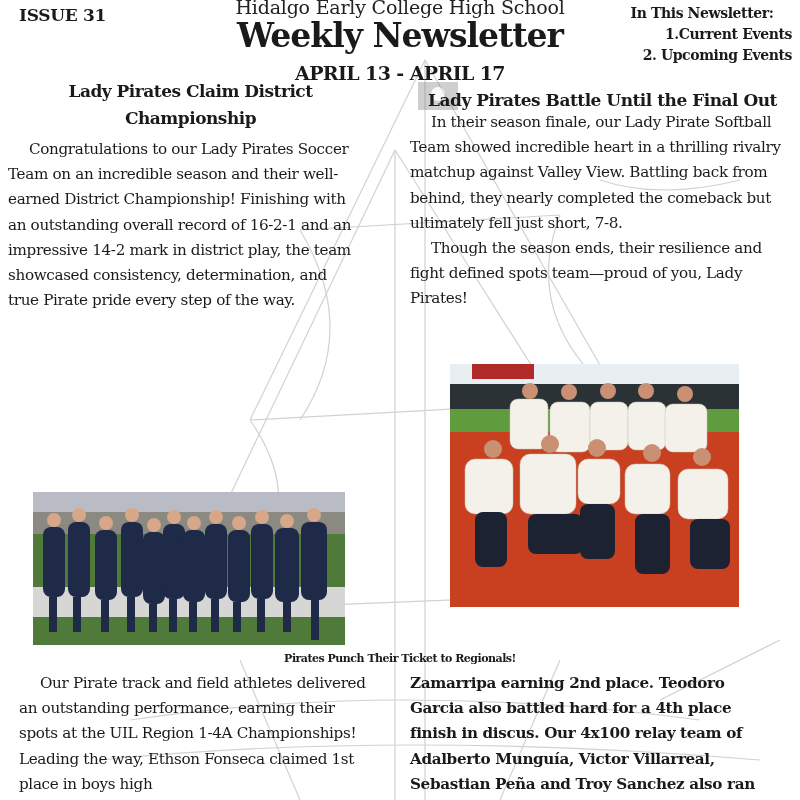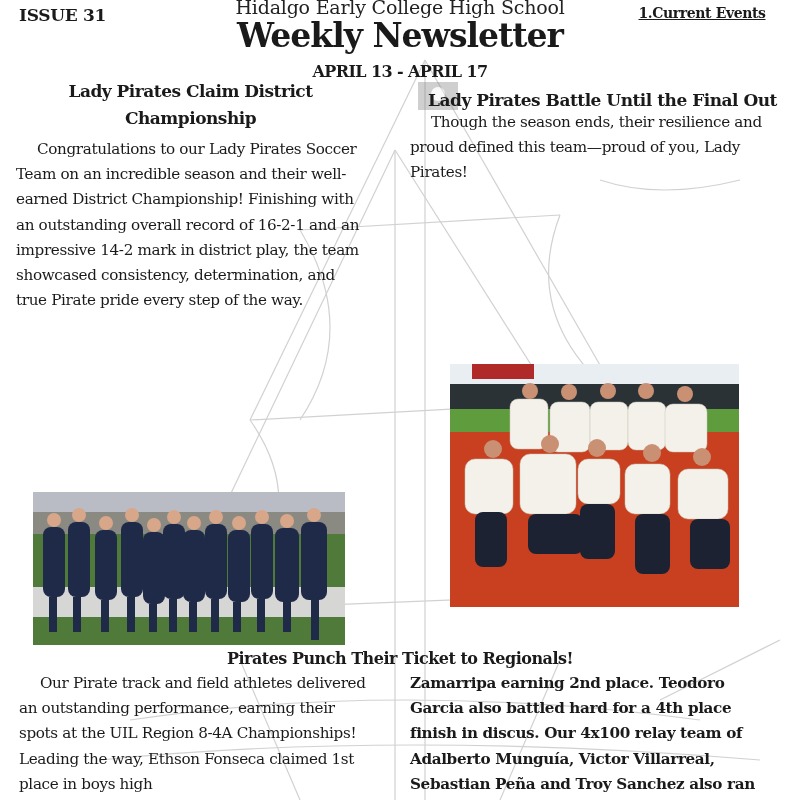--- a/index.html
+++ b/index.html
@@ -22,35 +22,35 @@
   .school {
     left: 200px; top: -4px; width: 400px; text-align: center;
     font-size: 19px; color: #222; letter-spacing: -0.2px;
   }
   .title {
     left: 200px; top: 14px; width: 400px; text-align: center;
     font-size: 33px; font-weight: bold; letter-spacing: -1px; line-height: 44px;
   }
   .dates {
     left: 200px; top: 62px; width: 400px; text-align: center;
-    font-size: 16px; font-weight: bold; letter-spacing: -0.6px;
+    font-size: 19px; font-weight: bold; letter-spacing: -0.6px;
   }
   .toc { left: 612px; top: 3px; width: 180px; font-size: 14px; font-weight: bold; line-height: 21px; }
   .toc .toc-title { text-align: center; letter-spacing: -0.4px; }
   .toc ol { margin: 0; padding: 0; list-style: none; }
-  .toc li { text-align: center; letter-spacing: -0.4px; text-decoration: underline; }
+  .toc li { text-align: right; letter-spacing: -0.4px; }
 
   .headline { font-weight: bold; text-align: center; letter-spacing: -0.5px; }
   .h1 { left: 18px; top: 78px; width: 345px; font-size: 17px; line-height: 27px; }
   .h2 { left: 405px; top: 89px; width: 395px; font-size: 17px; line-height: 22px; }
-  .h3 { left: 180px; top: 648px; width: 440px; font-size: 16px; line-height: 22px; }
+  .h3 { left: 180px; top: 648px; width: 440px; font-size: 11px; line-height: 22px; }
 
   .body-text { font-size: 15.2px; line-height: 25.2px; letter-spacing: -0.35px; }
   .body-text p { margin: 0; text-indent: 21px; }
-  .col1 { left: 16px; top: 137px; width: 352px; }
+  .col1 { left: 8px; top: 137px; width: 352px; }
   .col2 { left: 410px; top: 110px; width: 372px; }
   .col3a { left: 19px; top: 671px; width: 355px; }
   .col3b { left: 410px; top: 671px; width: 372px; font-weight: bold; }
   .col3b p { text-indent: 0; }
 
   .photo { position: absolute; z-index: 2; overflow: hidden; }
   .photo svg { display: block; }
   .photo-soccer { left: 33px; top: 492px; width: 312px; height: 153px; }
   .photo-softball { left: 450px; top: 364px; width: 289px; height: 243px; }
 </style>
@@ -84,22 +84,24 @@
     <circle cx="438" cy="94" r="7" fill="#eee"></circle>
   </g>
 </svg>
 
 <div class="abs issue">ISSUE 31</div>
 <div class="abs school">Hidalgo Early College High School</div>
 <div class="abs title">Weekly Newsletter</div>
 <div class="abs dates">APRIL 13 - APRIL 17</div>
 
 <div class="abs toc">
+  <div class="toc-title">In This Newsletter:</div>
   <ol>
     <li>1.Current Events</li>
+    <li>2. Upcoming Events</li>
   </ol>
 </div>
 
 <div class="abs headline h1">Lady Pirates Claim District Championship</div>
 <div class="abs body-text col1">
   <p>Congratulations to our Lady Pirates Soccer Team on an incredible season and their well-earned District Championship! Finishing with an outstanding overall record of 16-2-1 and an impressive 14-2 mark in district play, the team showcased consistency, determination, and true Pirate pride every step of the way.</p>
 </div>
 <div class="photo photo-soccer">
   <svg width="312" height="153" viewBox="0 0 312 153" xmlns="http://www.w3.org/2000/svg">
     <rect width="312" height="40" fill="#b9bcc4"></rect>
@@ -144,21 +146,22 @@
         <circle cx="206" cy="31" r="7"></circle>
       <circle cx="229" cy="25" r="7"></circle>
         <circle cx="254" cy="29" r="7"></circle>
         <circle cx="281" cy="23" r="7"></circle>
     </g>
   </svg>
 </div>
 
 <div class="abs headline h2">Lady Pirates Battle Until the Final Out</div>
 <div class="abs body-text col2">
-  <p>Though the season ends, their resilience and proud defined this team—proud of you, Lady Pirates!</p>
+  <p>In their season finale, our Lady Pirate Softball Team showed incredible heart in a thrilling rivalry matchup against Valley View. Battling back from behind, they nearly completed the comeback but ultimately fell just short, 7-8.</p>
+  <p>Though the season ends, their resilience and fight defined spots team—proud of you, Lady Pirates!</p>
 </div>
 <div class="photo photo-softball">
   <svg width="289" height="243" viewBox="0 0 289 243" xmlns="http://www.w3.org/2000/svg">
     <rect width="289" height="30" fill="#e9eef2"></rect>
     <rect x="22" y="0" width="62" height="15" fill="#b02a2a"></rect>
     <rect y="20" width="289" height="25" fill="#2a3236"></rect>
     <rect y="45" width="289" height="25" fill="#5f9c3e"></rect>
     <rect y="68" width="289" height="175" fill="#c8401f"></rect>
     <g fill="#f3f1ea" stroke="#c9c4b4" stroke-width="0.5">
       <rect x="60" y="35" width="38" height="50" rx="8"></rect>
@@ -189,17 +192,17 @@
         <circle cx="100" cy="80" r="9"></circle>
         <circle cx="147" cy="84" r="9"></circle>
       <circle cx="202" cy="89" r="9"></circle>
         <circle cx="252" cy="93" r="9"></circle>
     </g>
   </svg>
 </div>
 
 <div class="abs headline h3">Pirates Punch Their Ticket to Regionals!</div>
 <div class="abs body-text col3a">
-  <p>Our Pirate track and field athletes delivered an outstanding performance, earning their spots at the UIL Region 8-4A Championships! Leading the way, Ethson Fonseca claimed 1st place in boys high</p>
+  <p>Our Pirate track and field athletes delivered an outstanding performance, earning their spots at the UIL Region 1-4A Championships! Leading the way, Ethson Fonseca claimed 1st place in boys high</p>
 </div>
 <div class="abs body-text col3b">
   <p>Zamarripa earning 2nd place. Teodoro Garcia also battled hard for a 4th place finish in discus. Our 4x100 relay team of Adalberto Munguía, Victor Villarreal, Sebastian Peña and Troy Sanchez also ran</p>
 </div>
 
 </body></html>

